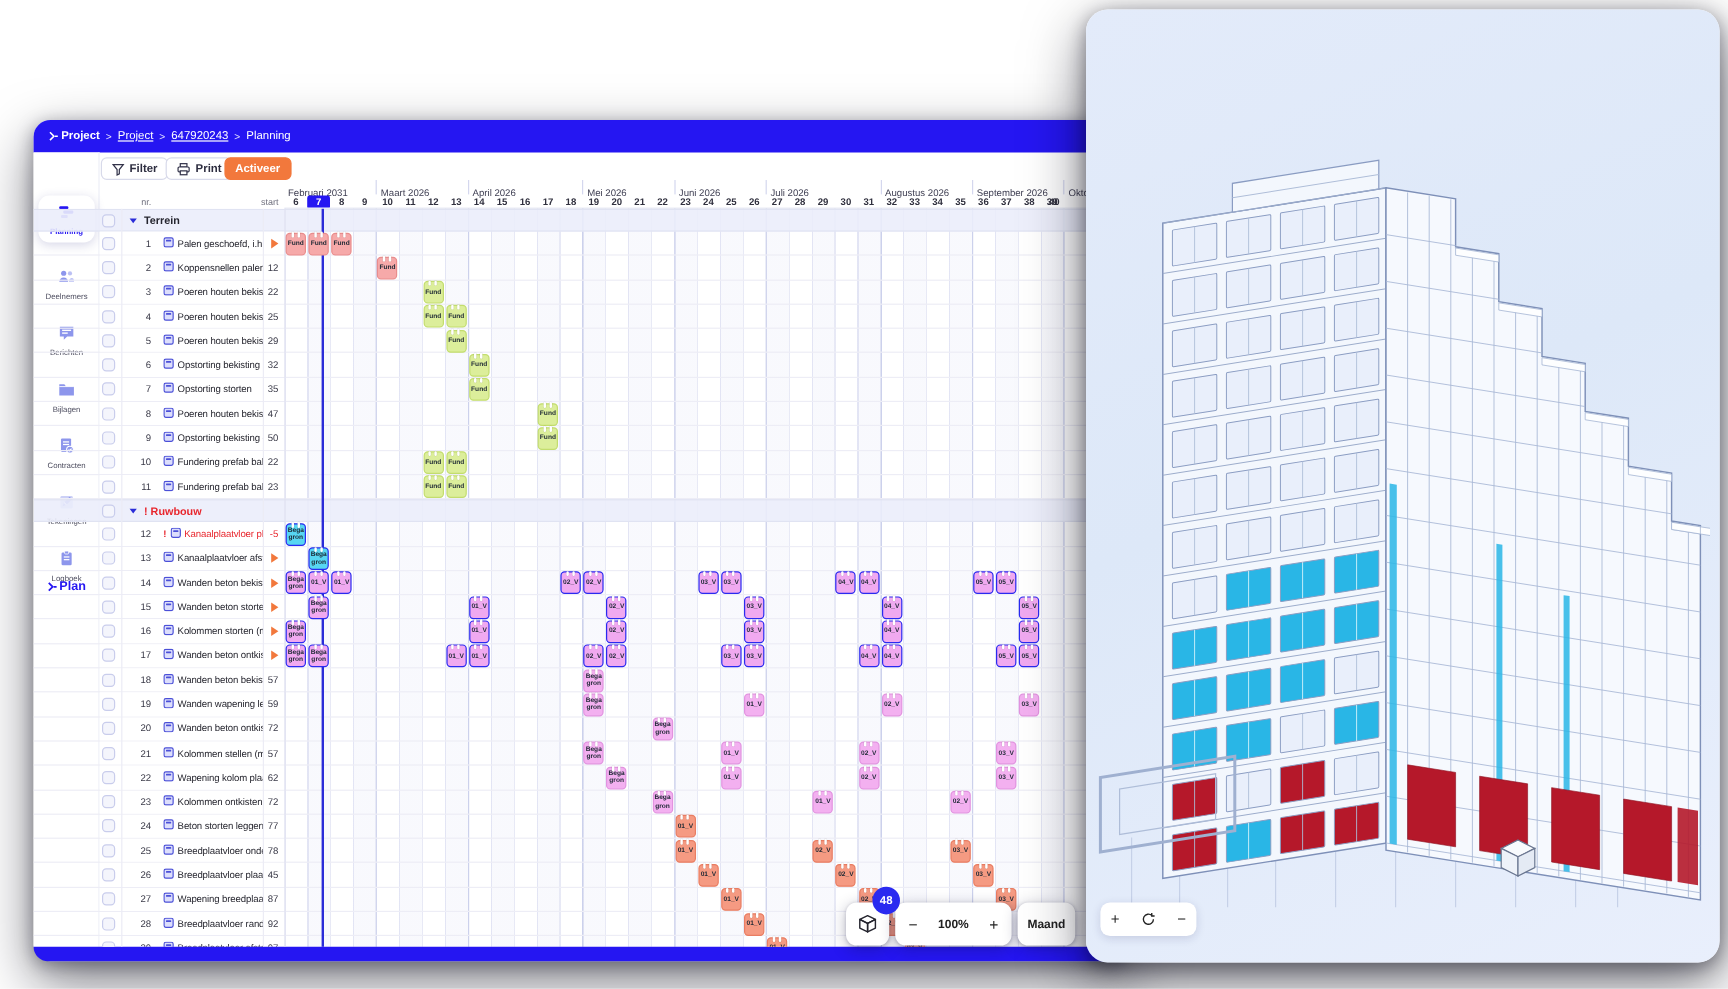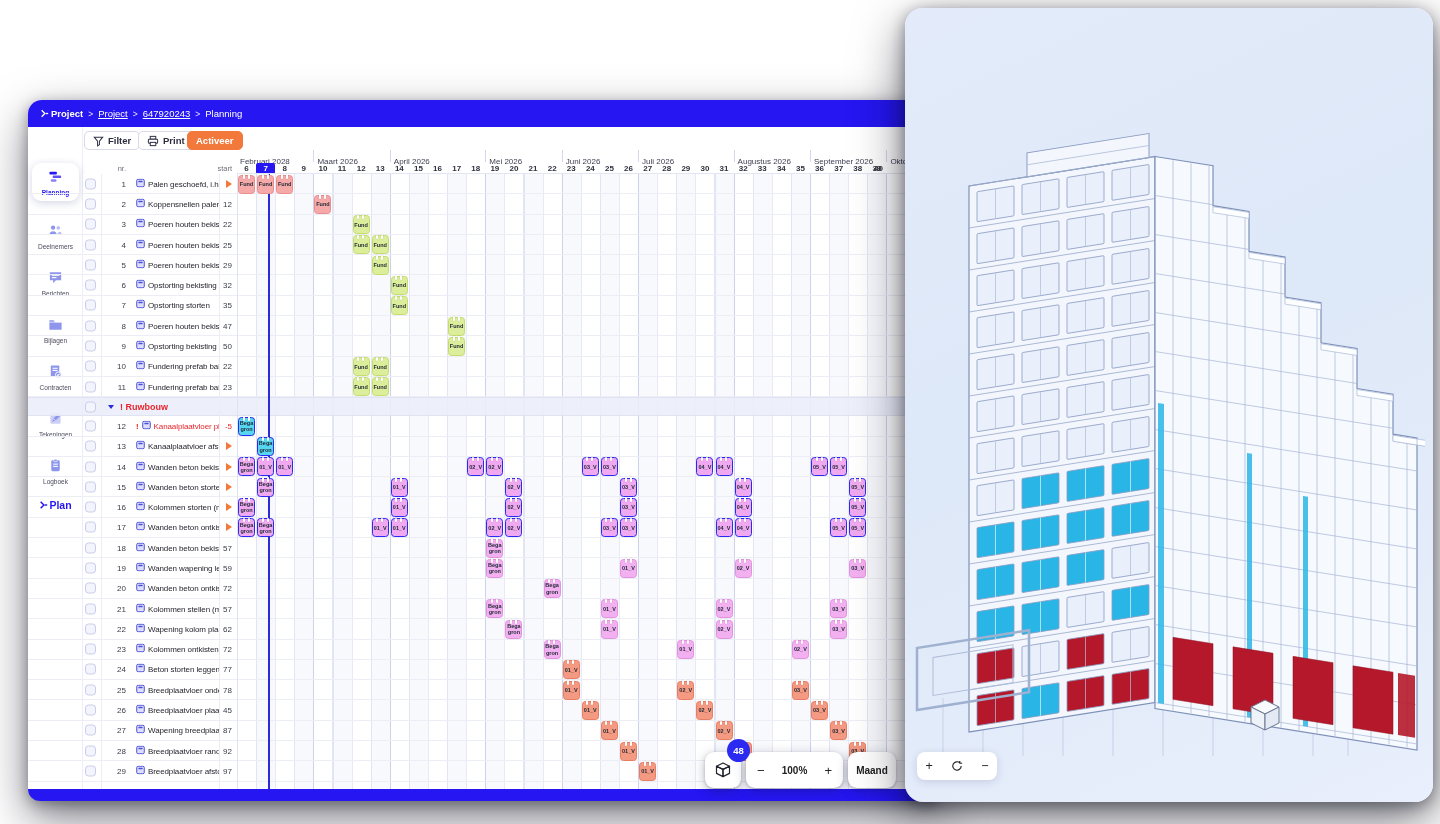--- a/index.html
+++ b/index.html
@@ -176,21 +176,21 @@
       </div>
       <div class="s-item" style="top: 331px;">
         <div><svg width="15" height="15" viewBox="0 0 16 16" fill="currentColor">
             <rect x="3.5" y="2.5" width="9" height="11.5" rx="1.2"></rect>
             <rect x="6.2" y="1.3" width="3.6" height="2.6" rx=".8" stroke="#fff" stroke-width=".7"></rect>
             <rect x="5.5" y="6" width="5" height="1.1" fill="#fff"></rect>
             <rect x="5.5" y="8.4" width="5" height="1.1" fill="#fff"></rect>
           </svg></div>
         <div class="lbl">Logboek</div>
       </div>
-      <div class="s-logo" style="top: 372px;">
+      <div class="s-logo" style="top: 356px;">
         <svg width="9" height="10" viewBox="0 0 11 10">
           <path d="M2 1l4 4-4 4" fill="none" stroke="#2516f2" stroke-width="1.8"></path>
           <path d="M7 5h3" stroke="#2516f2" stroke-width="1.8"></path>
         </svg>
         <span>Plan</span>
       </div>
     </div>
 
   <button class="btn" style="left:56px">
     <svg width="11" height="12" viewBox="0 0 13 13">
@@ -209,21 +209,21 @@
     <span>Print</span>
   </button>
   <button class="btn activate" style="left:159px">
     <span>Activeer</span>
   </button>
 
   <div class="col-label" style="left:72px;width:26px;justify-content:flex-end">nr.</div>
   <div class="col-label" style="left:160px;width:44px;justify-content:flex-end">start</div>
 
   <div class="ghead" id="ghead">
-      <div class="month" style="left: 0px; width: 76.4px; border-left: none;"><span>Februari 2028</span></div>
+      <div class="month" style="left: 0px; width: 76.4px; border-left: none;"><span>Februari 2031</span></div>
       <div class="wk" style="left: 0px; width: 19.1px;">6</div>
       <div class="wk cur" style="left: 19.1px; width: 19.1px;">7</div>
       <div class="wk" style="left: 38.2px; width: 19.1px;">8</div>
       <div class="wk" style="left: 57.3px; width: 19.1px;">9</div>
       <div class="month" style="left: 76.4px; width: 76.4px;"><span>Maart 2026</span></div>
       <div class="wk" style="left: 76.4px; width: 19.1px;">10</div>
       <div class="wk" style="left: 95.5px; width: 19.1px;">11</div>
       <div class="wk" style="left: 114.6px; width: 19.1px;">12</div>
       <div class="wk" style="left: 133.7px; width: 19.1px;">13</div>
       <div class="month" style="left: 152.8px; width: 95.5px;"><span>April 2026</span></div>
@@ -268,20 +268,25 @@
       <div class="mline" style="left: 152.8px;"></div>
       <div class="mline" style="left: 248.3px;"></div>
       <div class="mline" style="left: 324.7px;"></div>
       <div class="mline" style="left: 401.1px;"></div>
       <div class="mline" style="left: 496.6px;"></div>
       <div class="mline" style="left: 573px;"></div>
       <div class="mline" style="left: 649.4px;"></div>
       <div class="nowline" style="left: 30.5px;"></div>
     </div>
   <div class="rows" id="rows">
+      <div class="shead">
+        <span class="cb"></span>
+        <span class="chev"></span>
+        <span class="slabel">Terrein</span>
+      </div>
       <div class="trow">
         <div class="cells"></div>
         <span class="cb"></span>
         <span class="nr">1</span>
         <span class="tname">
           <span><svg width="9" height="9" viewBox="0 0 10 10">
               <rect x=".8" y=".8" width="8.4" height="8.4" rx="1.6" fill="#dcdefb" stroke="#4b50d8" stroke-width="1.1"></rect>
               <rect x="2.6" y="2.6" width="4.8" height="1.6" rx=".5" fill="#4b50d8"></rect>
             </svg></span>
           <span>Palen geschoefd, i.h.w.g. (l...</span>

